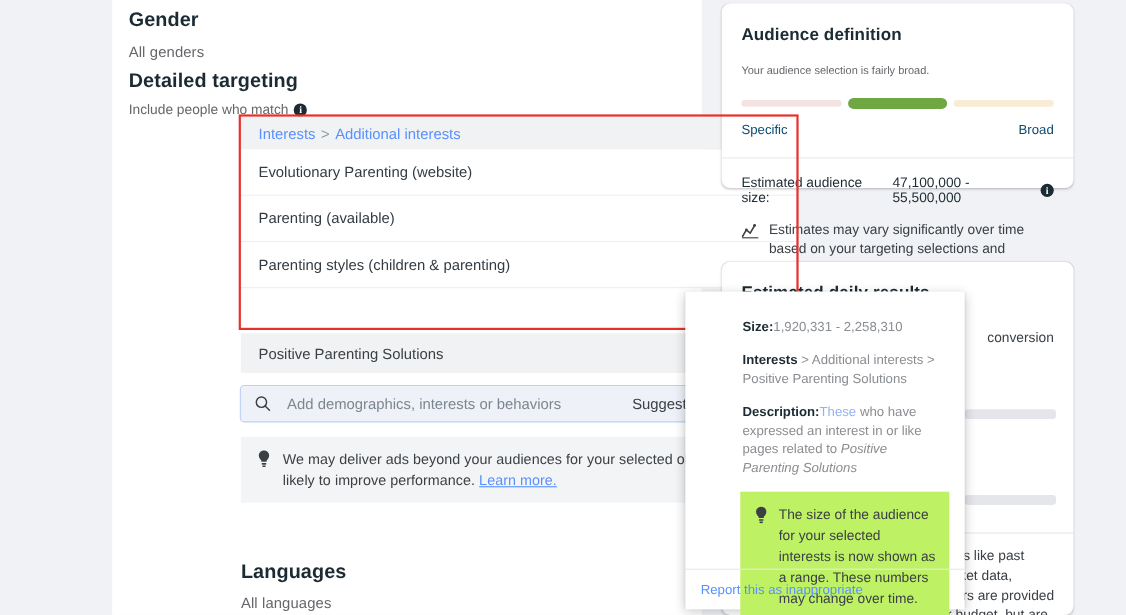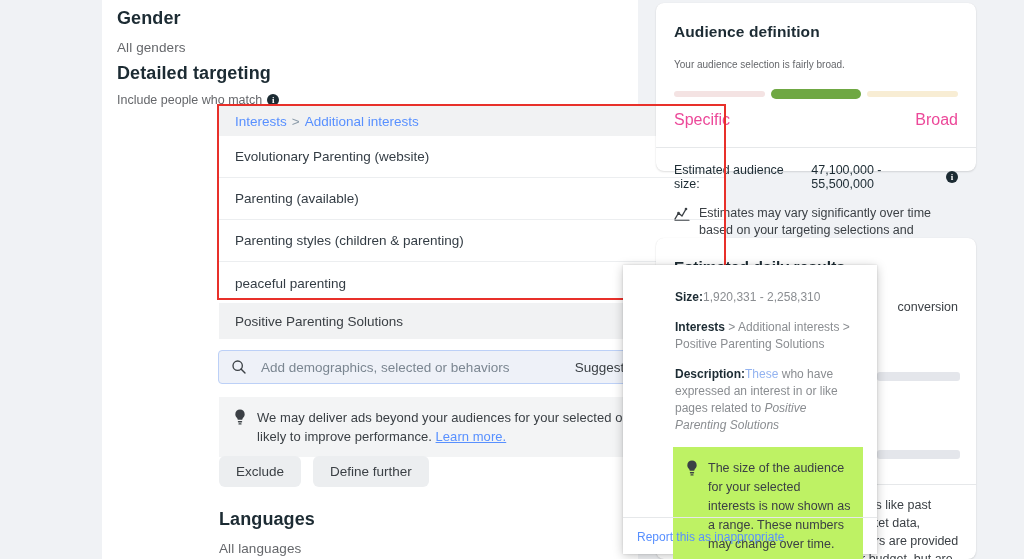--- a/index.html
+++ b/index.html
@@ -111,21 +111,21 @@
   }
   .card-title {
     font-size: 15.5px; font-weight: bold; color: #1c2b33; letter-spacing: .1px;
   }
   .card-sub { font-size: 10px; color: #65676b; }
 
   .gauge { display: flex; gap: 6px; align-items: center; height: 10px; }
   .gauge-seg { height: 6px; border-radius: 4px; }
   .gauge-seg.active { height: 10px; border-radius: 6px; }
   .gauge-labels { display: flex; justify-content: space-between; }
-  .gauge-labels span { font-size: 16px; color: #ec4899; }
+  .gauge-labels span { font-size: 12px; color: #0c4a6e; }
 
   .divider { height: 1px; background: #e6e8ea; }
 
   .est-line {
     font-size: 12.5px; color: #1c2b33; display: flex; align-items: center; gap: 6px;
   }
   .est-note {
     display: flex; gap: 9px; align-items: flex-start;
     font-size: 12.5px; color: #3b4045; line-height: 17px;
   }
@@ -188,57 +188,50 @@
       </div>
       <div class="chip-row">
         <span class="chip-text">Evolutionary Parenting (website)</span>
       </div>
       <div class="chip-row">
         <span class="chip-text">Parenting (available)</span>
       </div>
       <div class="chip-row">
         <span class="chip-text">Parenting styles (children &amp; parenting)</span>
       </div>
-      <div class="chip-row" style="border-bottom:none;">
-        <span class="chip-text">peaceful parenting</span>
-      </div>
     </div>
 
     <div class="red-box"></div>
 
     <div class="selected-row">
       <span class="chip-text">Positive Parenting Solutions</span>
       <span class="x-btn"></span>
     </div>
 
     <div class="search-box">
       <svg class="search-icon" viewBox="0 0 24 24">
         <circle cx="10" cy="10" r="7" fill="none" stroke="#3b4045" stroke-width="2"></circle>
         <line x1="15" y1="15" x2="21" y2="21" stroke="#3b4045" stroke-width="2" stroke-linecap="round"></line>
       </svg>
-      <span class="search-ph">Add demographics, selected or behaviors</span>
+      <span class="search-ph">Add demographics, interests or behaviors</span>
       <span class="search-action">Suggestions</span>
       <span class="search-action">Browse</span>
     </div>
 
     <div class="notice">
       <svg class="bulb" viewBox="0 0 14 16">
         <path d="M7 0.6c-2.7 0-4.7 2-4.7 4.6 0 1.8 1 2.9 1.7 3.8.4.5.7.9.7 1.3v.5h4.6v-.5c0-.4.3-.8.7-1.3.7-.9 1.7-2 1.7-3.8C11.7 2.6 9.7.6 7 .6z" fill="#3b4045"></path>
         <rect x="4.8" y="12" width="4.4" height="1.4" rx=".7" fill="#3b4045"></rect>
         <rect x="5.4" y="14.2" width="3.2" height="1.4" rx=".7" fill="#3b4045"></rect>
       </svg>
       <div class="notice-text">
         <span>We may deliver ads beyond your audiences for your selected objective, if it's likely to improve performance. </span><a class="notice-link" href="#">Learn more.</a>
       </div>
     </div>
 
-    <div class="btn-row">
-      <button class="pill-btn">Exclude</button>
-      <button class="pill-btn">Define further</button>
-    </div>
 
     <div class="lang-block">
       <div class="field-label">Languages</div>
       <div class="field-value">All languages</div>
     </div>
   </div>
 
   <div class="right-col">
 
     <div class="card" style="position:absolute;left:0;top:3px;width:320px;height:168px;">

